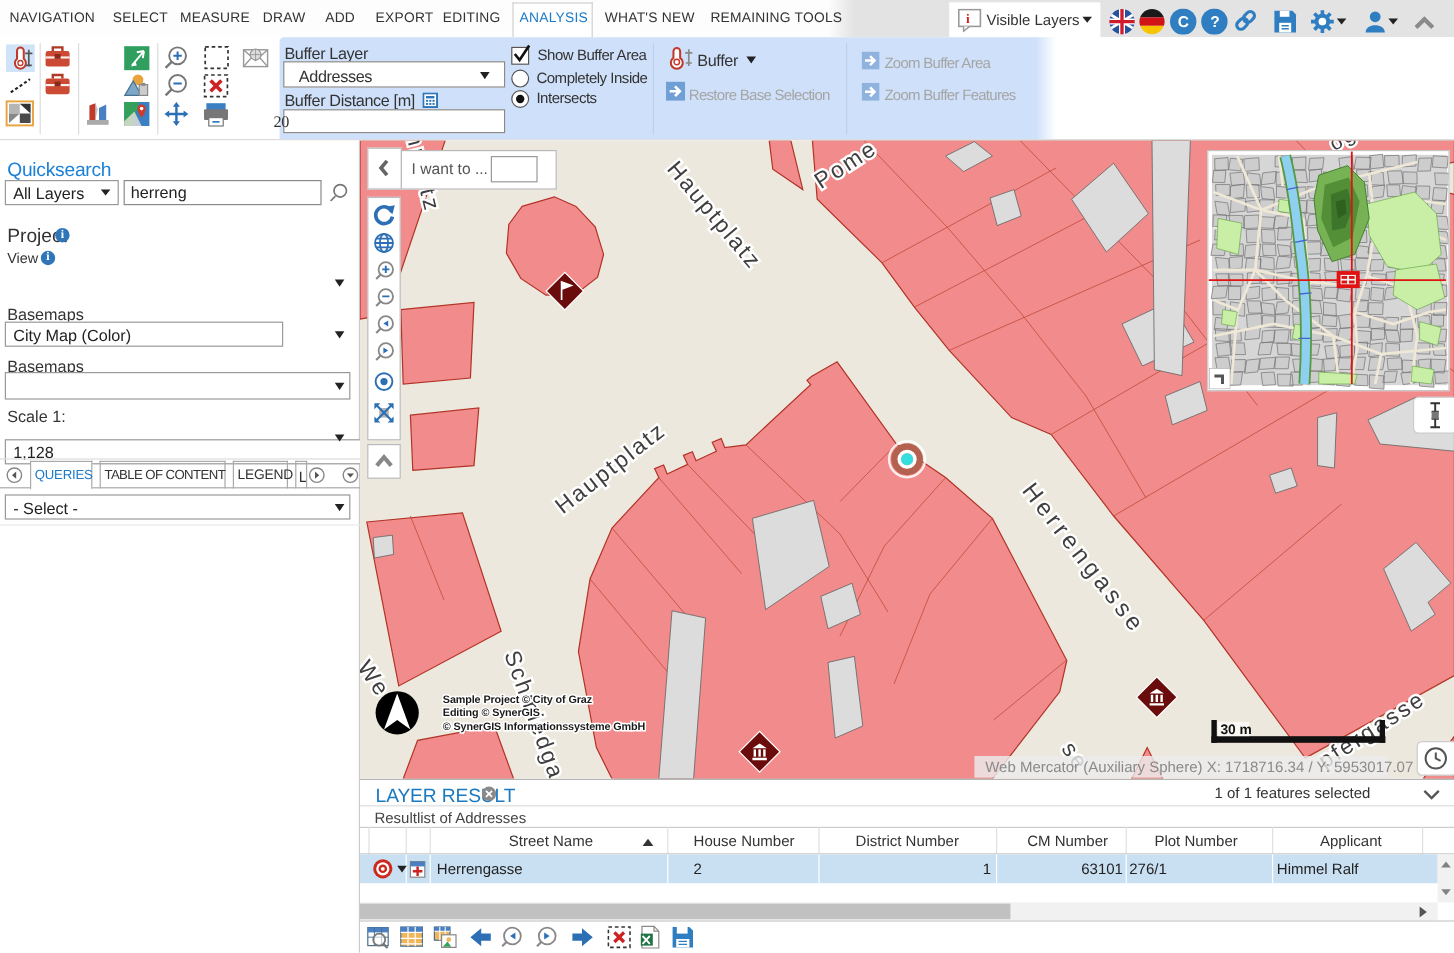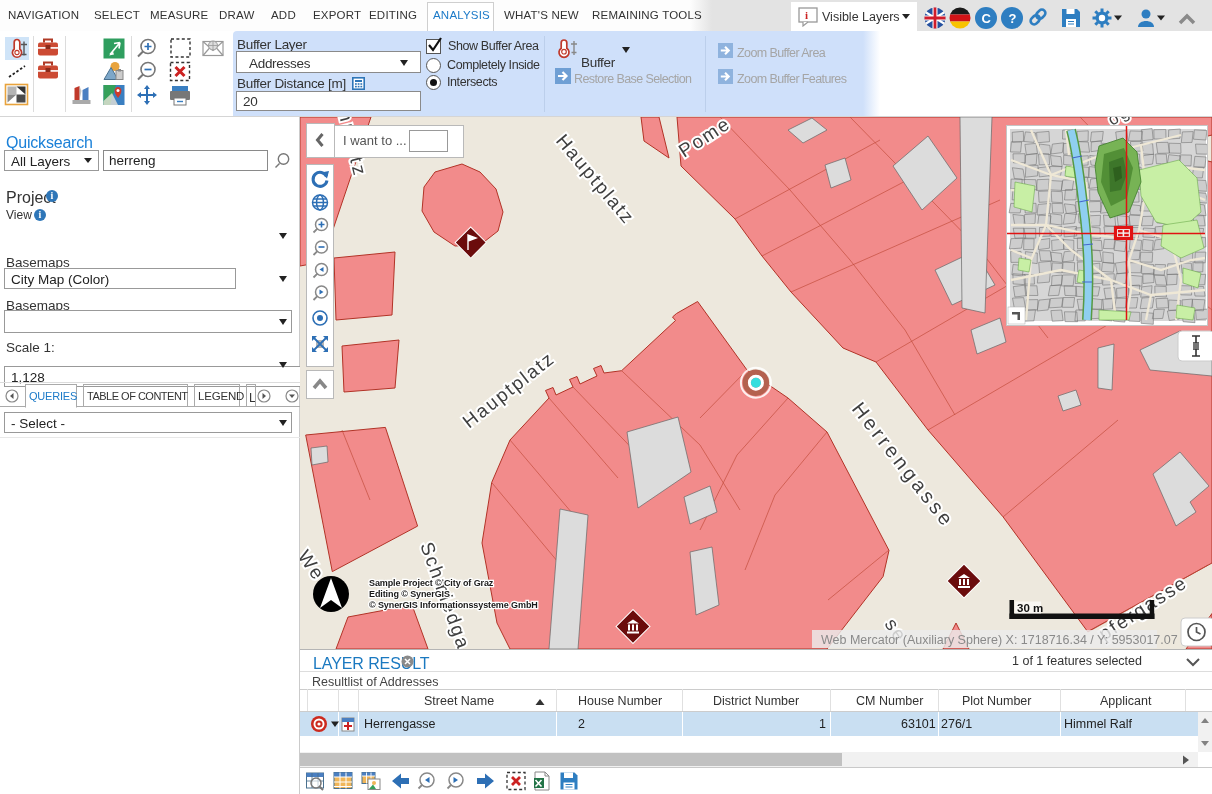--- a/index.html
+++ b/index.html
@@ -232,40 +232,40 @@
       <g fill="#2E76B8">
           <rect x="3" y="6.2" width="1.8" height="1.6"></rect>
           <rect x="5.7" y="6.2" width="1.8" height="1.6"></rect>
           <rect x="8.4" y="6.2" width="1.8" height="1.6"></rect>
       <rect x="3" y="8.8" width="1.8" height="1.6"></rect>
           <rect x="5.7" y="8.8" width="1.8" height="1.6"></rect>
           <rect x="8.4" y="8.8" width="1.8" height="1.6"></rect>
         </g>
     </svg>
     <div class="rbox" style="left:236px; top:60px; width:185px; height:20px;"></div>
-    <div class="rlabel" style="left:243px; top:63px;">20</div>
+    <div class="rlabel" style="left:228px; top:63px;font-family:Liberation Serif, serif;">20</div>
 
     <div class="rbox" style="left:426px; top:8px; width:15px; height:15px; border-color:#555;"></div>
     <svg class="abs" style="left:426px; top:5px;" width="18" height="18" viewBox="0 0 18 18">
         <path d="M3 9 L7 14 L15 2" stroke="#111" stroke-width="2.2" fill="none"></path>
       </svg>
     <div class="rlabel" style="left:448px; top:8px; font-size:12.5px; letter-spacing:-0.4px;">Show Buffer Area</div>
     <div class="rbox" style="left:426px; top:27px; width:15px; height:15px; border-radius:50%; border-color:#555;"></div>
     <div class="rlabel" style="left:447px; top:27px; font-size:12.5px; letter-spacing:-0.4px;">Completely Inside</div>
     <div class="rbox" style="left:426px; top:44px; width:15px; height:15px; border-radius:50%; border-color:#555;"></div>
     <div class="abs" style="left:430px; top:48px; width:7px; height:7px; border-radius:50%; background:#111;"></div>
     <div class="rlabel" style="left:447px; top:44px; font-size:12.5px; letter-spacing:-0.4px;">Intersects</div>
     <div class="rsep" style="left:544px"></div>
 
     <svg class="abs" style="left:556px; top:8px;" width="26" height="20" viewBox="0 0 26 20">
       <path d="M5.2,9.2 L5.2,3.8 A2.8,2.8 0 0 1 10.8,3.8 L10.8,9.2 A5,5 0 1 1 5.2,9.2 Z" fill="#fff" stroke="#c0392b" stroke-width="1.7"></path>
       <circle cx="8" cy="12.7" r="2.3" fill="none" stroke="#c0392b" stroke-width="1.2"></circle>
       <path d="M15,5 L21,5 M18,2 L18,16 M15.5,13.5 L20.5,13.5" stroke="#888" stroke-width="1.4"></path>
     </svg>
-    <div class="rlabel" style="left:581px; top:12px;margin-top:12px;">Buffer</div>
+    <div class="rlabel" style="left:581px; top:12px;">Buffer</div>
     <div class="caret" style="left:622px; top:16px;"></div>
     <svg class="abs" style="left:555px; top:37px;" width="16" height="16" viewBox="0 0 16 16">
         <rect width="16" height="16" fill="#6F9FD4"></rect>
         <path d="M3,8 L11,8 M7.5,4 L11.5,8 L7.5,12" stroke="#fff" stroke-width="2.2" fill="none"></path>
       </svg>
     <div class="rlabel rgrey" style="left:574px; top:41px; font-size:12.5px; letter-spacing:-0.6px;">Restore Base Selection</div>
     <div class="rsep" style="left:705px"></div>
     <svg class="abs" style="left:718px; top:12px;" width="15" height="15" viewBox="0 0 16 16">
         <rect width="16" height="16" fill="#8FB3DE"></rect>
         <path d="M3,8 L11,8 M7.5,4 L11.5,8 L7.5,12" stroke="#fff" stroke-width="2.2" fill="none"></path>

